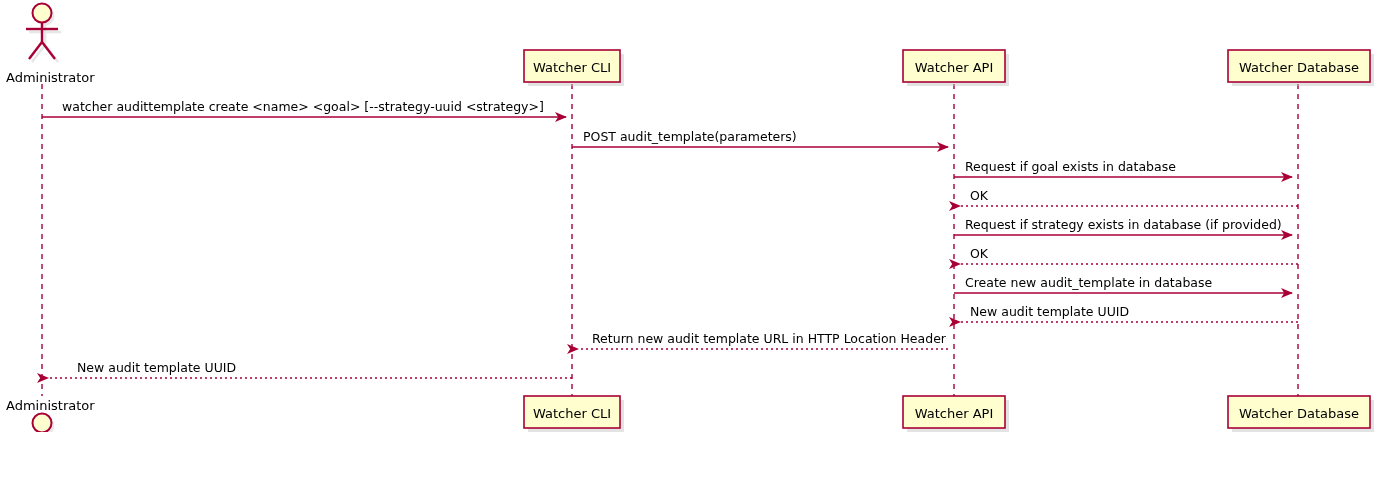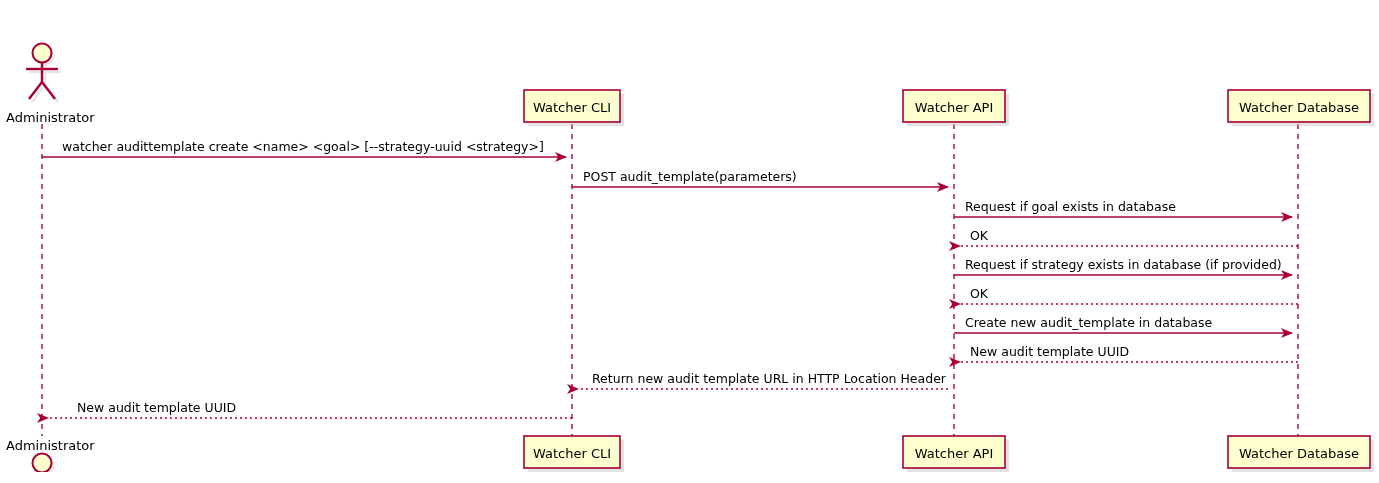--- a/index.html
+++ b/index.html
@@ -9,21 +9,20 @@
   }
   body {
     font-family: "DejaVu Sans", sans-serif;
   }
   #diagram {
     position: relative;
     width: 1379px;
     height: 432px;
     background: #FFFFFF;
     overflow: hidden;
-    margin-top: 40px;
   }
   #diagram svg {
     position: absolute;
     top: 0;
     left: 0;
     width: 1379px;
     height: 483px;
   }
   .msg-label {
     font-family: "DejaVu Sans", sans-serif;

